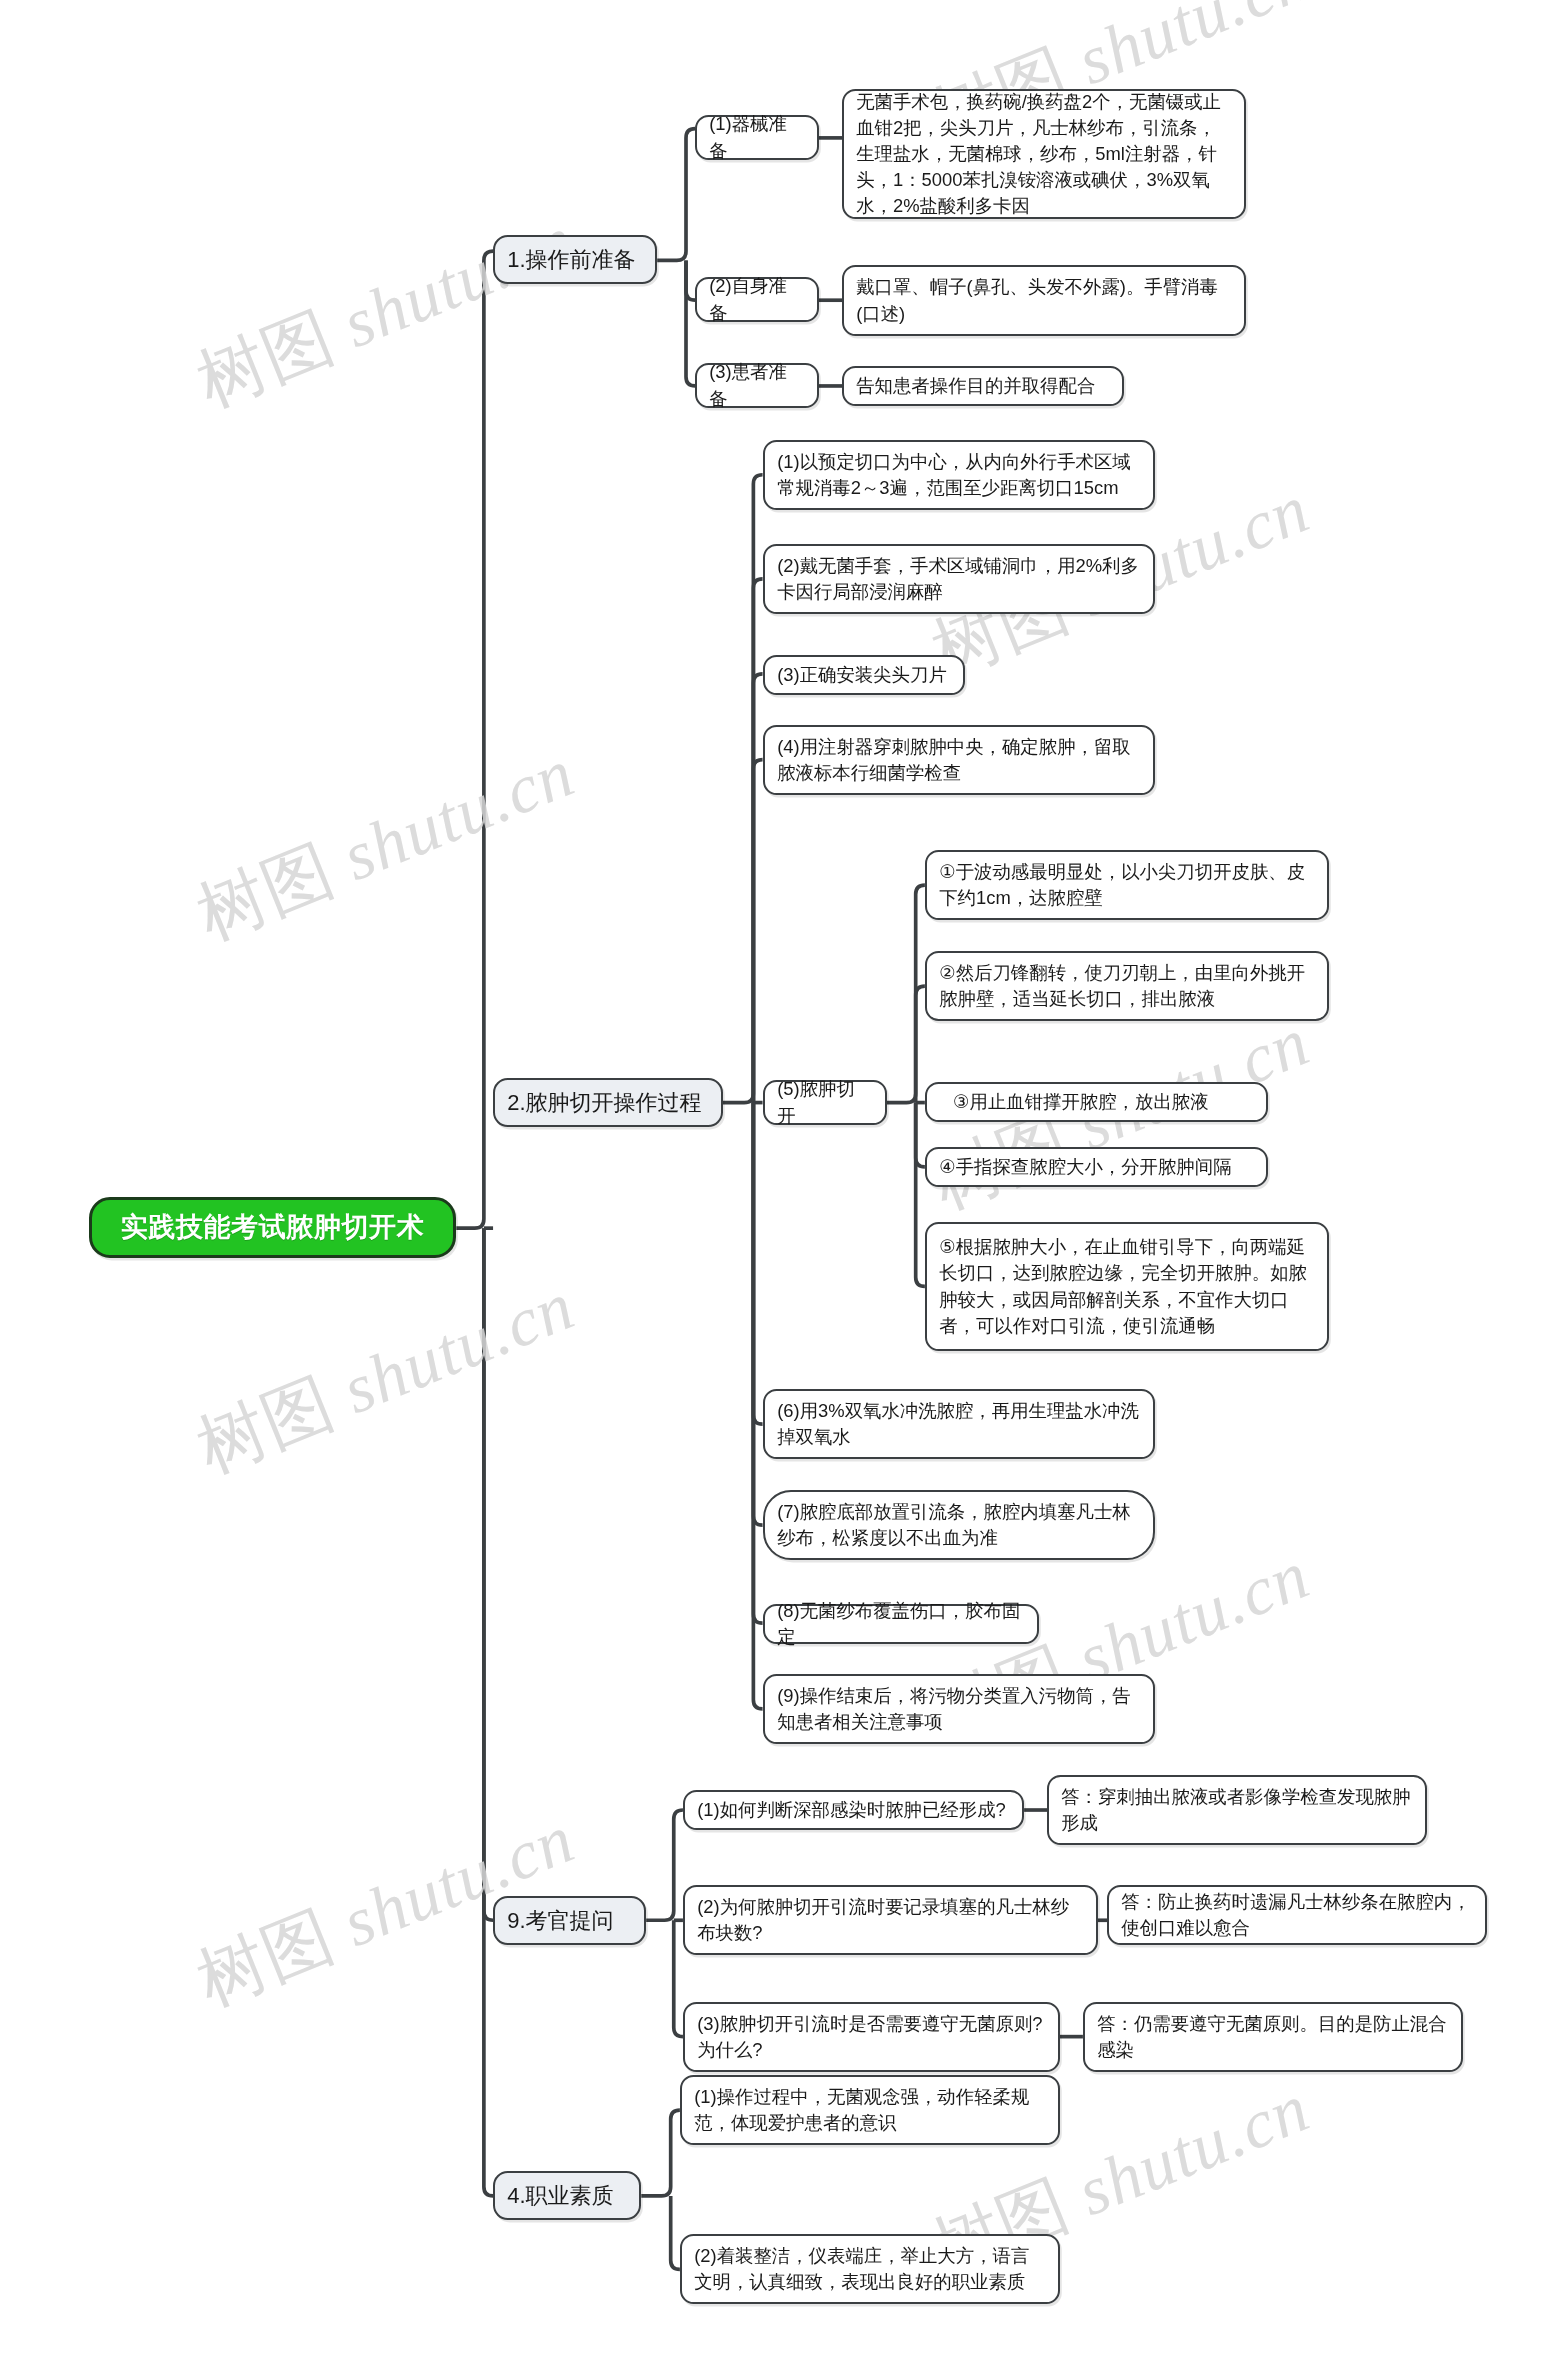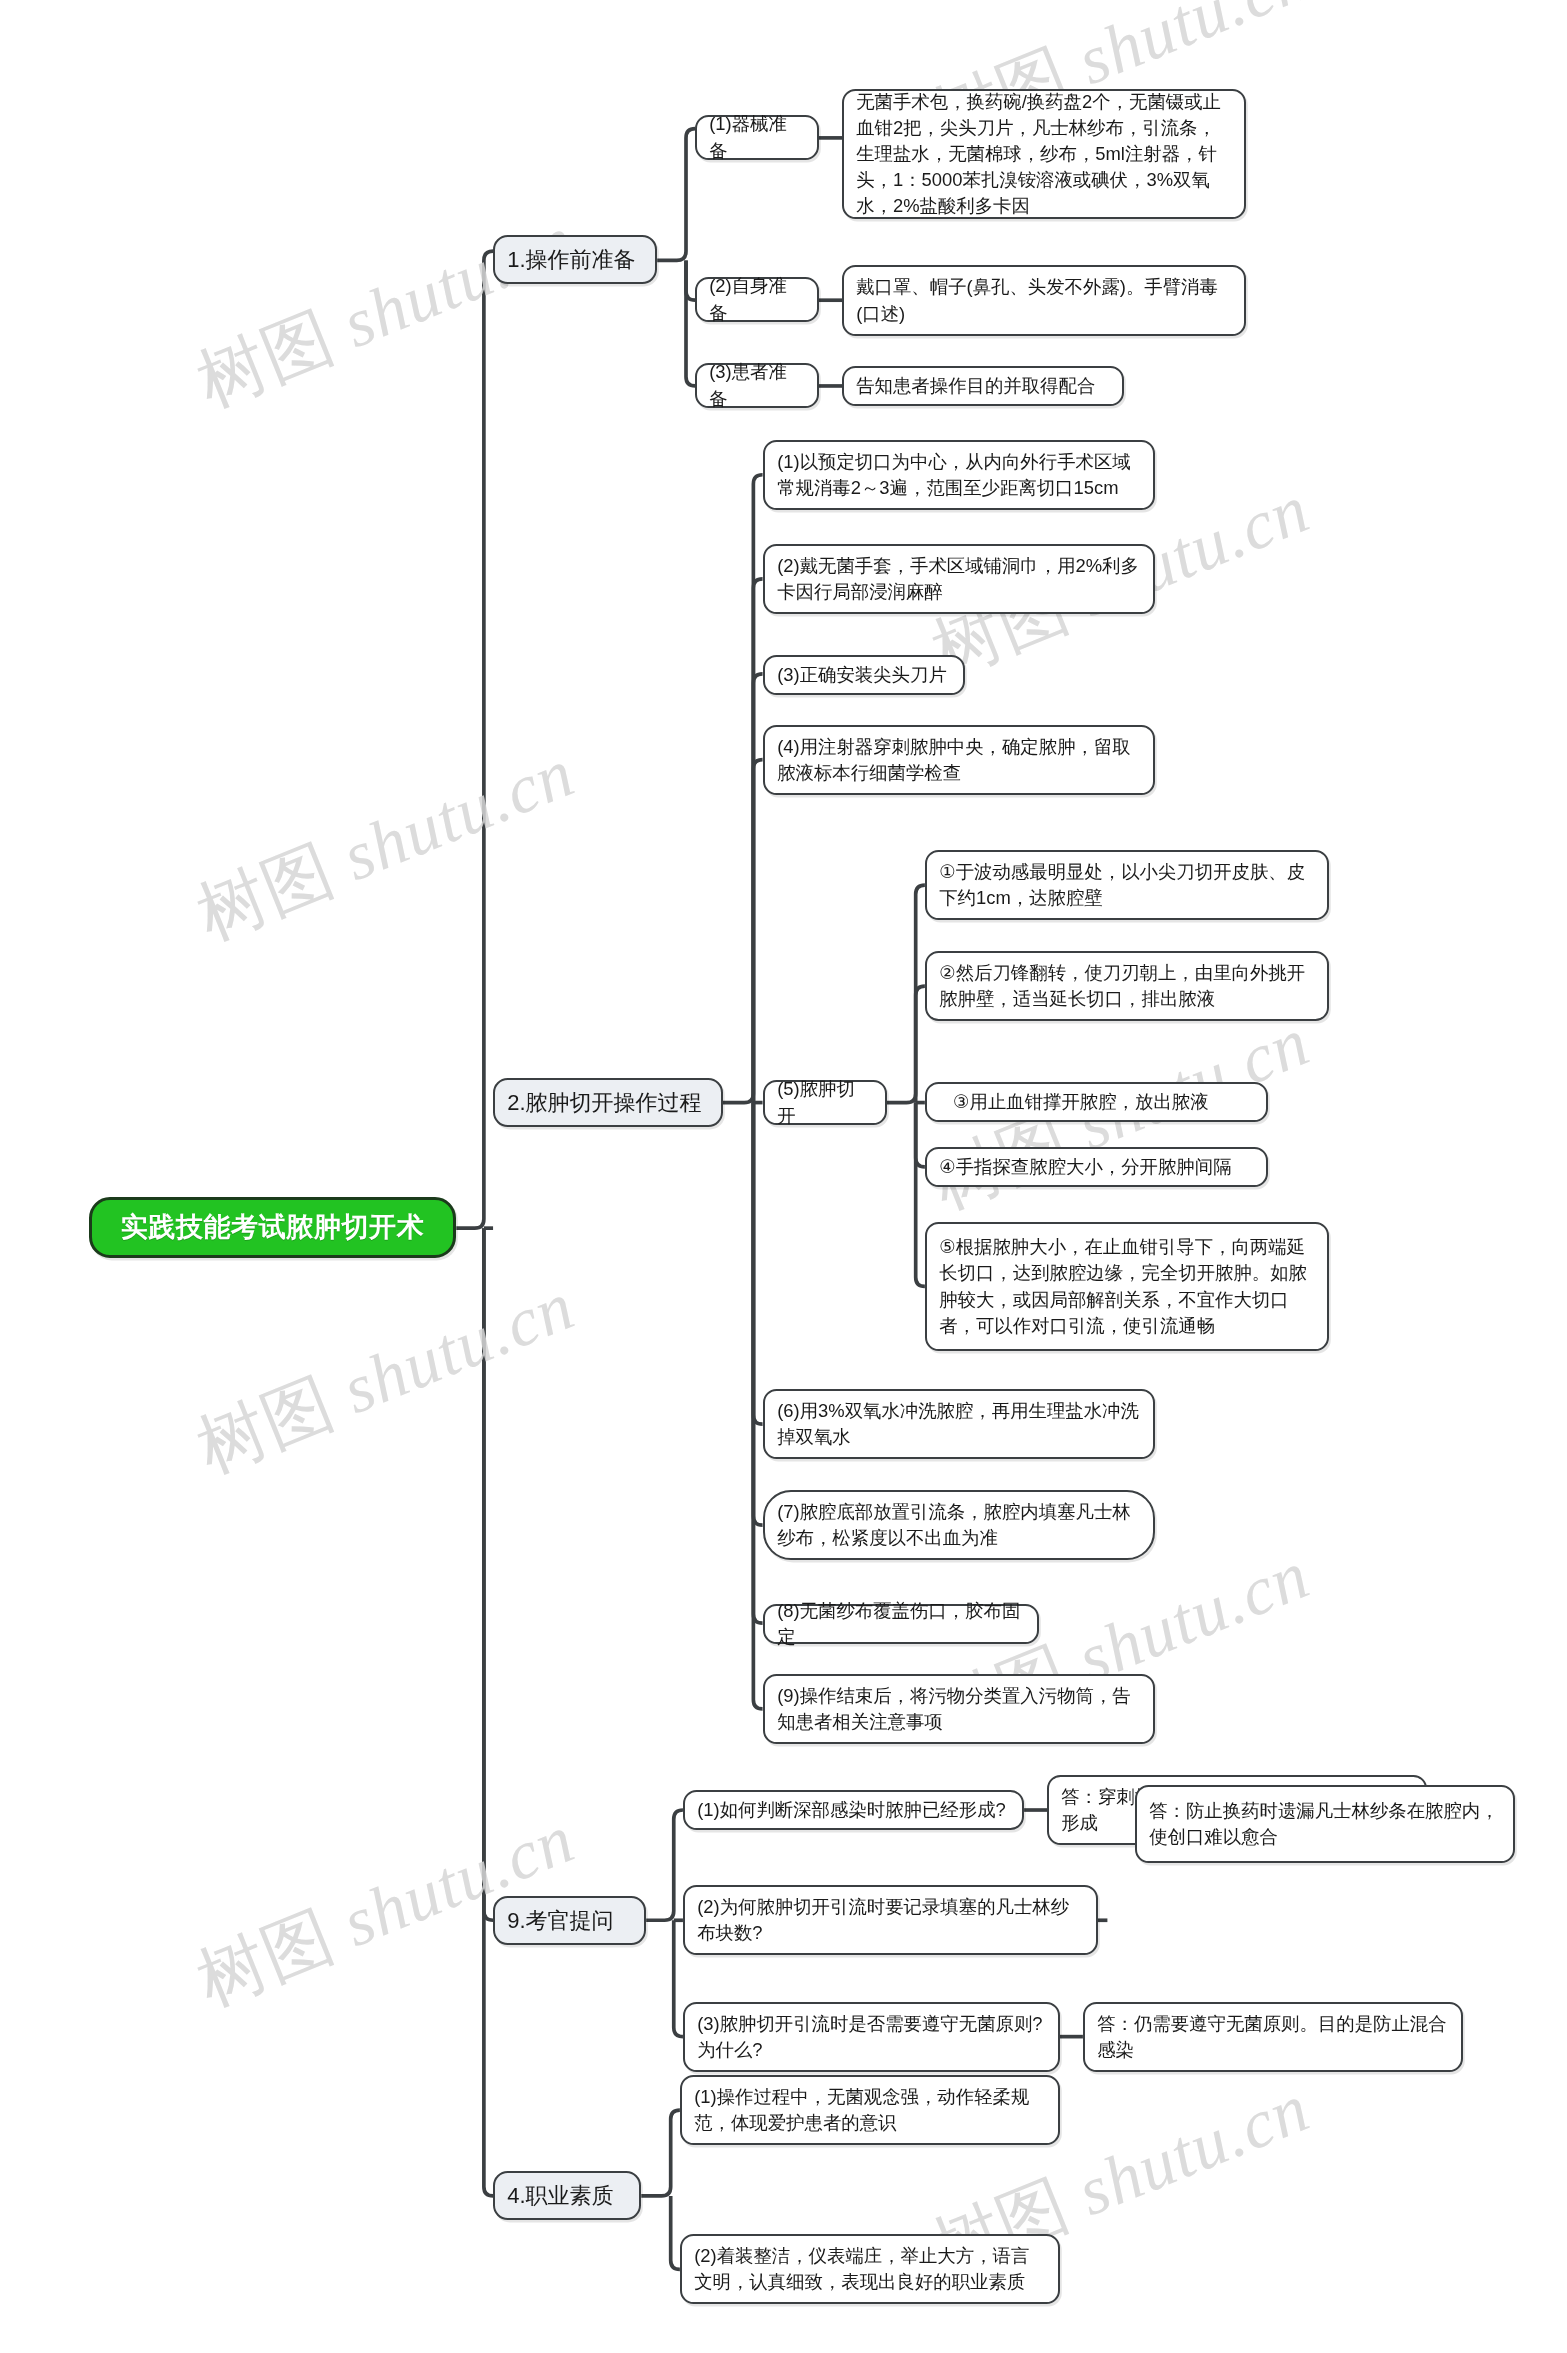--- a/index.html
+++ b/index.html
@@ -231,21 +231,21 @@
 <div class="node leaf" style="left:683px; top:1790px; width:341px; height:40px;">
   <span class="txt">(1)如何判断深部感染时脓肿已经形成?</span>
 </div>
 <div class="node leaf" style="left:1047px; top:1775px; width:380px; height:70px;">
   <span class="txt">答：穿刺抽出脓液或者影像学检查发现脓肿形成</span>
 </div>
 
 <div class="node leaf" style="left:683px; top:1885px; width:415px; height:70px;">
   <span class="txt">(2)为何脓肿切开引流时要记录填塞的凡士林纱布块数?</span>
 </div>
-<div class="node leaf" style="left:1107px; top:1785px; width:380px; height:78px;margin-left:28px;">
+<div class="node leaf" style="left:1107px; top:1885px; width:380px; height:60px;">
   <span class="txt">答：防止换药时遗漏凡士林纱条在脓腔内，使创口难以愈合</span>
 </div>
 
 <div class="node leaf" style="left:683px; top:2002px; width:377px; height:70px;">
   <span class="txt">(3)脓肿切开引流时是否需要遵守无菌原则?为什么?</span>
 </div>
 <div class="node leaf" style="left:1083px; top:2002px; width:380px; height:70px;">
   <span class="txt">答：仍需要遵守无菌原则。目的是防止混合感染</span>
 </div>
 

